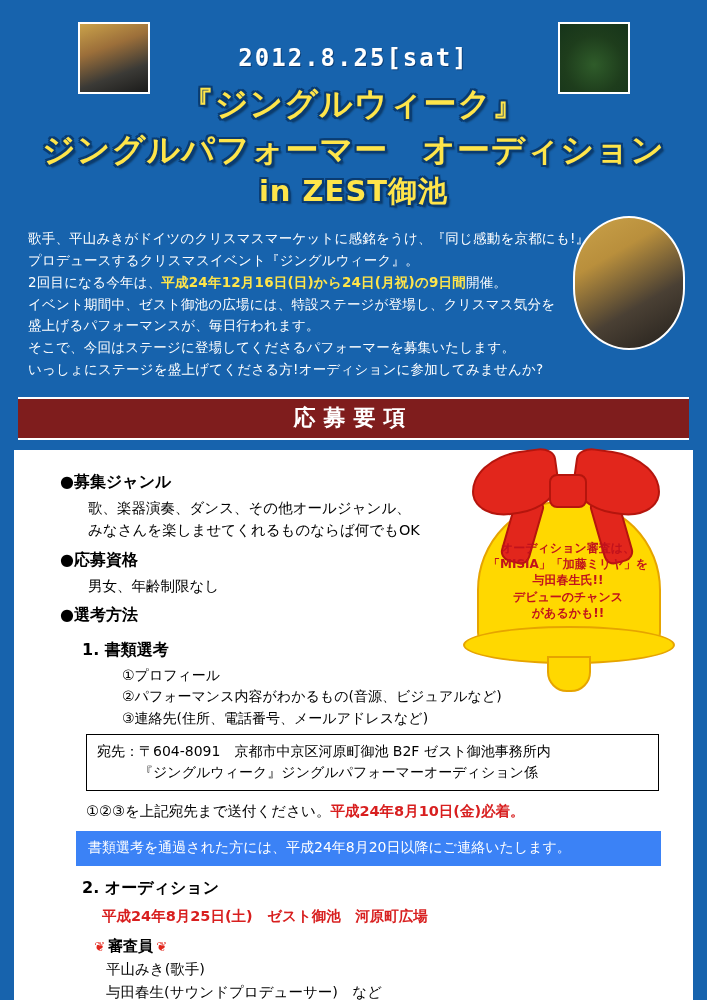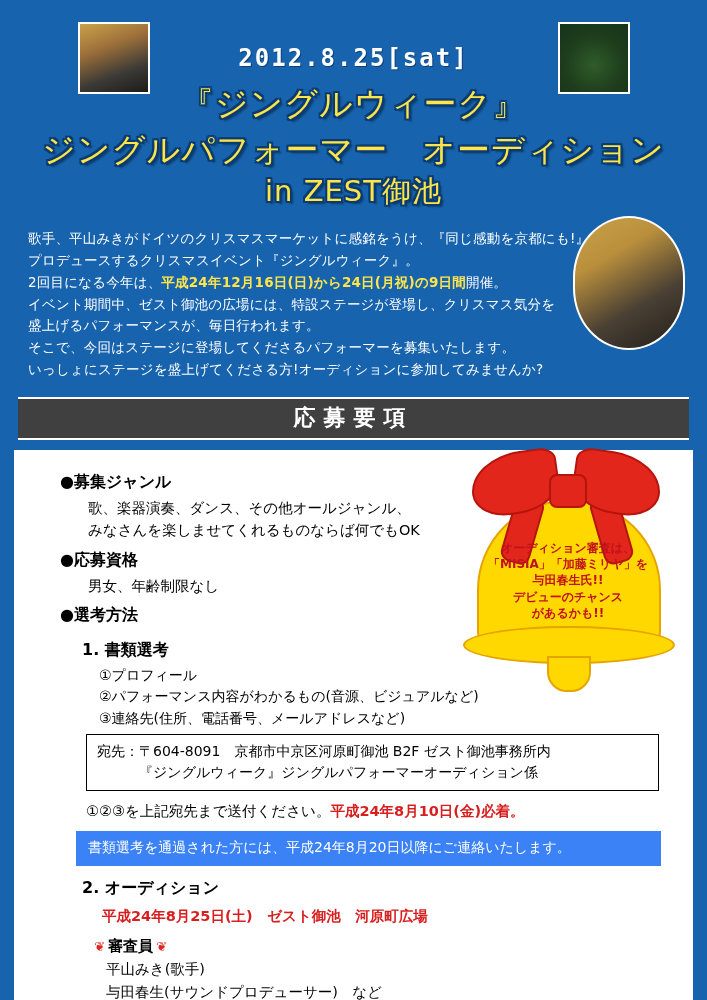--- a/index.html
+++ b/index.html
@@ -30,21 +30,21 @@
   }
 
   .date-line{
     position:absolute;left:0;right:0;top:44px;text-align:center;
     color:#ffffff;font-size:24px;letter-spacing:2px;
     font-family:"DejaVu Sans Mono", monospace;font-weight:bold;
     text-shadow:1px 1px 0 #0d3f77;
   }
   .title1,.title2,.title3{
     position:absolute;left:0;right:0;text-align:center;
-    font-weight:normal;color:#ffe54a;
+    font-weight:bold;color:#ffe54a;
     -webkit-text-stroke:0px;
     text-shadow:
       2px 0 0 #0a3c72,-2px 0 0 #0a3c72,0 2px 0 #0a3c72,0 -2px 0 #0a3c72,
       2px 2px 0 #0a3c72,-2px 2px 0 #0a3c72,2px -2px 0 #0a3c72,-2px -2px 0 #0a3c72,
       3px 3px 2px rgba(0,0,0,.4);
   }
   .title1{top:82px;font-size:33px;letter-spacing:1px;}
   .title2{top:128px;font-size:33px;letter-spacing:1px;}
   .title3{top:172px;font-size:29px;letter-spacing:1px;}
 
@@ -52,42 +52,42 @@
   .intro{
     position:relative;padding:16px 22px 8px 28px;
     color:#ffffff;font-size:13.5px;line-height:1.62;
     letter-spacing:0.2px;
   }
   .intro .hl{color:#ffe54a;font-weight:bold;}
 
   
   .section-bar{
     margin:8px 18px 0 18px;
-    background:#404040;
+    background:#7f1d1d;
     border-top:2px solid #ffffff;border-bottom:2px solid #ffffff;
     text-align:center;color:#ffffff;font-weight:bold;font-size:22px;
     letter-spacing:8px;padding:4px 0 5px 0;
   }
 
   
   .body-card{
     margin:10px 14px 0 14px;
     background:#ffffff;
     min-height:532px;
     position:relative;
     padding:14px 16px 10px 16px;
     box-sizing:border-box;
     color:#000000;
     font-size:14px;
     line-height:1.55;
   }
   .bullet{font-weight:bold;font-size:16px;margin:6px 0 2px 30px;}
   .sub{margin-left:58px;font-size:14.5px;}
   .num-head{font-weight:bold;font-size:16px;margin:10px 0 2px 52px;}
-  .list{margin-left:69px;font-size:14px;}
+  .list{margin-left:92px;font-size:14px;}
 
   .addr-box{
     margin:4px 18px 0 56px;border:1.5px solid #000;
     padding:6px 8px 7px 10px;font-size:14px;line-height:1.5;
   }
   .send-line{margin:9px 0 0 56px;font-size:14.5px;}
   .red{color:#d81f1f;font-weight:bold;}
   .blackband{
     margin:9px 16px 0 46px;background:#3b82f6;color:#fff;
     font-size:14px;padding:6px 10px 7px 12px;

